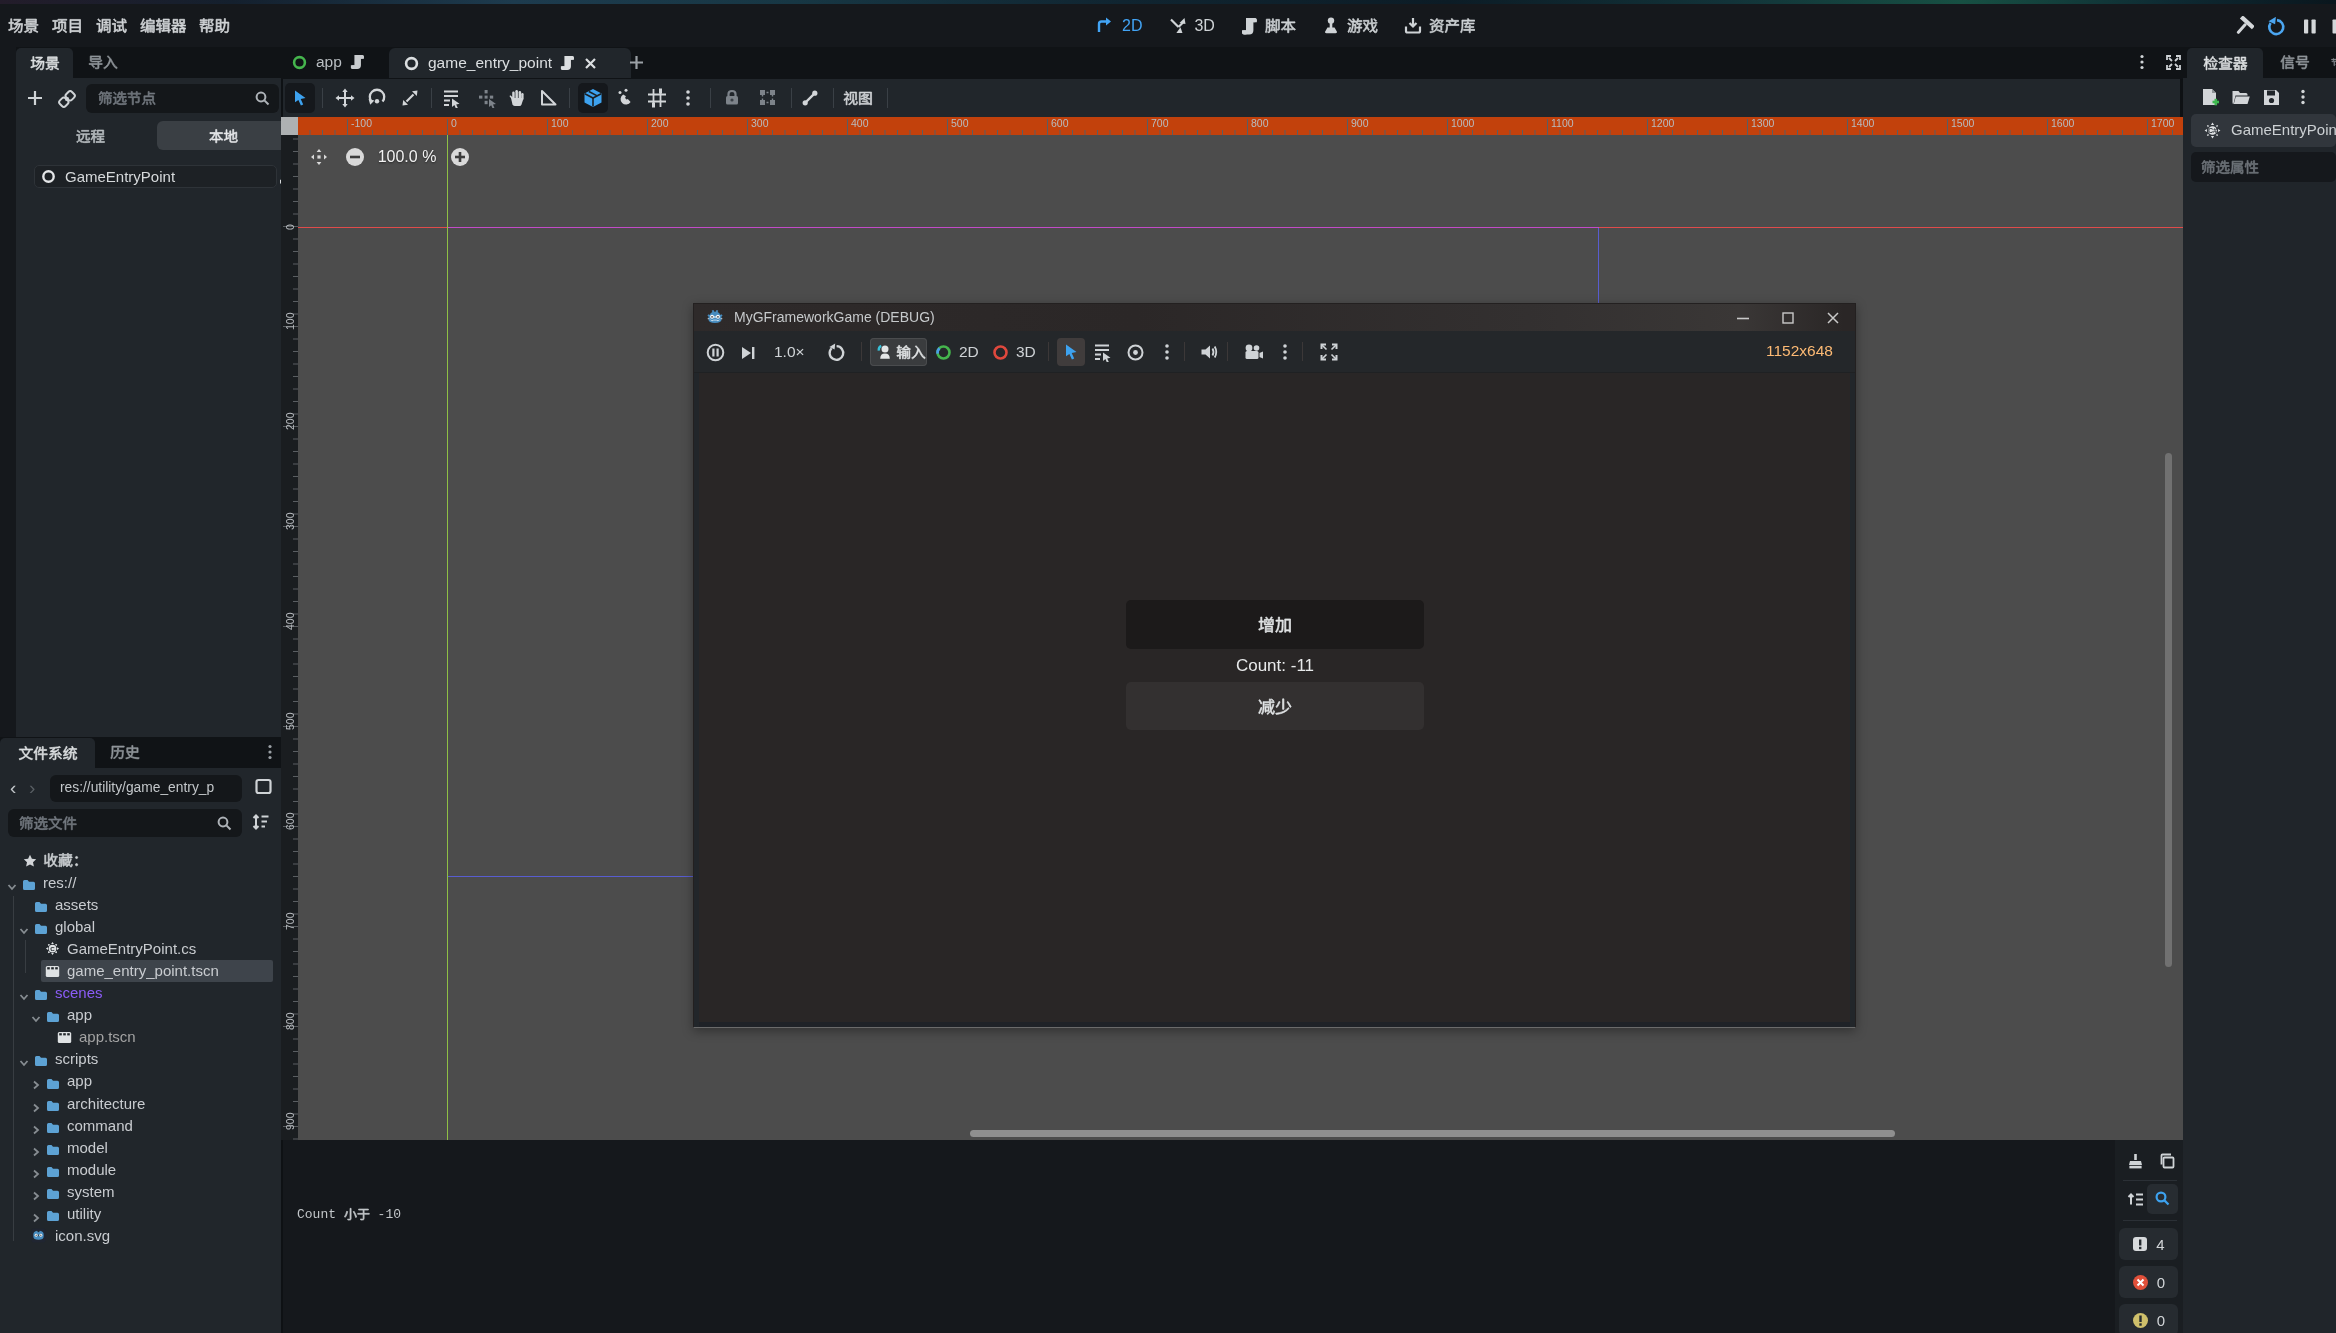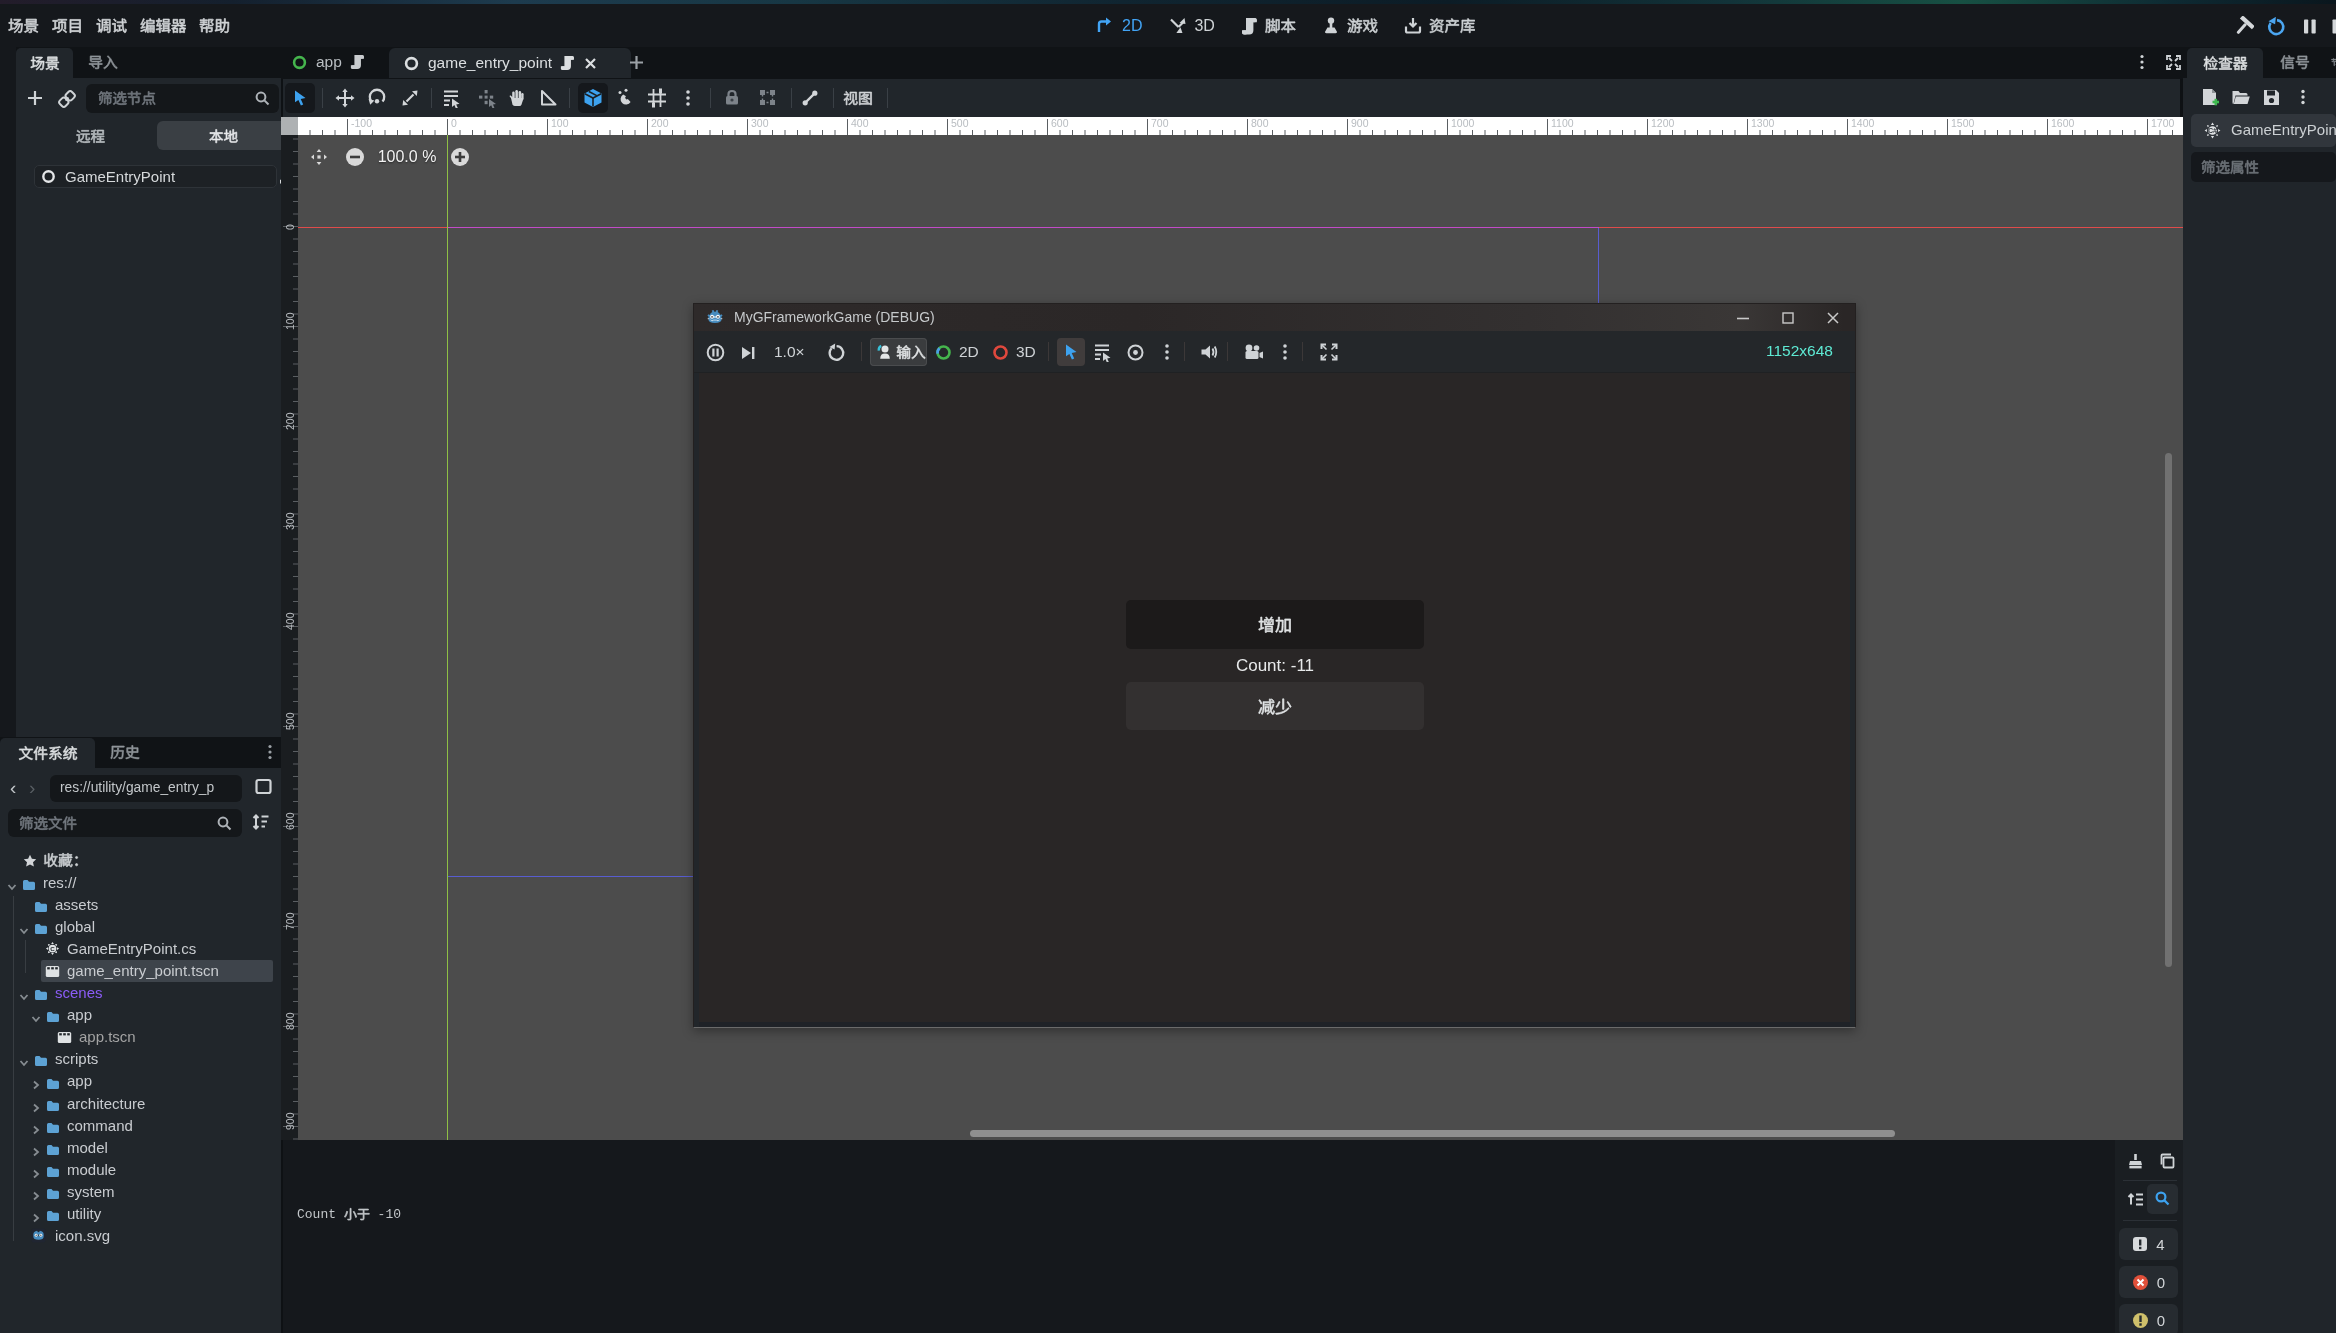--- a/index.html
+++ b/index.html
@@ -562,21 +562,21 @@
         <div style="position:absolute;left:562px;top:10px;"><svg class="ck " width="30" height="18" viewBox="0 -15.0 30 18.3" style="display:inline-block;vertical-align:-3px">
             <path d="M6.8 -11.9V-3.9H7.8V-10.9H12.5V-3.9H13.6V-11.9ZM2.3 -12.1C2.9 -11.5 3.4 -10.7 3.7 -10.1L4.6 -10.7C4.3 -11.2 3.8 -12.0 3.2 -12.6ZM9.6 -9.7V-6.8C9.6 -4.5 9.1 -1.6 5.3 0.4C5.5 0.6 5.9 1.0 6.0 1.2C8.3 0.0 9.5 -1.6 10.1 -3.2V-0.3C10.1 0.7 10.5 1.0 11.5 1.0H12.9C14.2 1.0 14.3 0.4 14.5 -2.0C14.2 -2.1 13.8 -2.2 13.5 -2.4C13.5 -0.3 13.4 0.1 12.9 0.1H11.7C11.2 0.1 11.1 0.0 11.1 -0.4V-4.1H10.3C10.6 -5.1 10.6 -6.0 10.6 -6.8V-9.7ZM0.9 -10.0V-9.0H4.6C3.7 -7.1 2.1 -5.2 0.6 -4.2C0.8 -3.9 1.0 -3.4 1.1 -3.1C1.7 -3.5 2.3 -4.0 2.9 -4.6V1.2H3.9V-5.3C4.4 -4.6 5.1 -3.8 5.4 -3.3L6.1 -4.2C5.8 -4.5 4.8 -5.7 4.2 -6.3C4.9 -7.3 5.5 -8.5 6.0 -9.7L5.4 -10.1L5.1 -10.0Z M20.6 -4.2C21.8 -3.9 23.4 -3.4 24.2 -3.0L24.7 -3.8C23.8 -4.1 22.3 -4.6 21.1 -4.9ZM19.1 -2.3C21.2 -2.0 23.8 -1.4 25.2 -0.9L25.7 -1.8C24.3 -2.2 21.7 -2.8 19.6 -3.0ZM16.3 -11.9V1.2H17.3V0.6H27.6V1.2H28.8V-11.9ZM17.3 -0.4V-10.9H27.6V-0.4ZM21.2 -10.6C20.5 -9.4 19.2 -8.2 17.9 -7.5C18.1 -7.3 18.5 -7.0 18.7 -6.8C19.1 -7.1 19.6 -7.4 20.1 -7.8C20.5 -7.4 21.1 -6.9 21.7 -6.5C20.4 -5.9 18.9 -5.5 17.6 -5.2C17.8 -5.0 18.0 -4.5 18.1 -4.3C19.6 -4.6 21.2 -5.2 22.6 -5.9C23.9 -5.3 25.3 -4.8 26.7 -4.4C26.9 -4.7 27.1 -5.1 27.3 -5.3C26.0 -5.5 24.7 -5.9 23.5 -6.5C24.7 -7.2 25.6 -8.1 26.2 -9.1L25.6 -9.5L25.4 -9.4H21.5C21.8 -9.7 22.0 -10.0 22.2 -10.3ZM20.7 -8.4 20.8 -8.5H24.7C24.1 -8.0 23.4 -7.4 22.6 -7.0C21.8 -7.4 21.2 -7.9 20.7 -8.4Z" fill="#d2d5d8" stroke="#d2d5d8" stroke-width="0.7"></path>
           </svg></div>
         <div style="position:absolute;left:606px;top:9px;width:1px;height:20px;background:#3a4046;"></div>
       </div>
 
   <div class="abs" style="left:0;top:32px;width:2px;height:1061px;background:#0e1114;"></div>
   <div class="abs" style="left:1899px;top:32px;width:3px;height:1061px;background:#0e1114;"></div>
 
   <div class="abs" style="left:0;top:70px;width:17px;height:18px;background:#aeb1b3;"></div>
-  <div class="abs" id="hruler" style="left:17px;top:70px;width:1885px;height:18px;background:#ffffff;overflow:hidden;"><svg width="1885" height="18">
+  <div class="abs" id="hruler" style="left:17px;top:70px;width:1885px;height:18px;background:#c2410c;overflow:hidden;"><svg width="1885" height="18">
           <g stroke="#5a5e62" stroke-width="1">
             <path d="M12.0 13 V18"></path>
             <path d="M24.5 13 V18"></path>
             <path d="M37.0 13 V18"></path>
             <path d="M49.5 2 V18"></path>
             <path d="M62.0 13 V18"></path>
             <path d="M74.5 13 V18"></path>
             <path d="M87.0 13 V18"></path>
             <path d="M99.5 13 V18"></path>
             <path d="M112.0 13 V18"></path>
@@ -987,21 +987,21 @@
             <g stroke="#cfd3d6" stroke-width="2" fill="none">
               <path d="M2.5 7 V2.5 H7"></path>
               <path d="M13 2.5 H17.5 V7"></path>
               <path d="M17.5 13 V17.5 H13"></path>
               <path d="M7 17.5 H2.5 V13"></path>
             </g>
             <g stroke="#cfd3d6" stroke-width="1.6">
               <path d="M3 3 L7.5 7.5 M17 3 L12.5 7.5 M17 17 L12.5 12.5 M3 17 L7.5 12.5"></path>
             </g>
           </svg></div>
-    <span class="abs" style="left:1072px;top:11px;color:#5eead4;font-size:15.5px;font-family:'Liberation Sans',sans-serif;">1152x648</span>
+    <span class="abs" style="left:1072px;top:11px;color:#fdba74;font-size:15.5px;font-family:'Liberation Sans',sans-serif;">1152x648</span>
   </div>
 
   <div class="abs" style="left:0;top:69px;width:1161px;height:654px;background:#292626;box-shadow:inset 5px 0 0 #22262a, inset -5px 0 0 #22262a, inset 0 -5px 0 #1f2227;">
     <div class="abs row" style="left:432px;top:227px;width:298px;height:49px;background:#1c1a1a;border-radius:5px;justify-content:center;">
           <svg class="ck " width="34" height="21" viewBox="0 -17.0 34 20.7" style="display:inline-block;vertical-align:-4px">
             <path d="M7.9 -10.1C8.4 -9.4 8.9 -8.3 9.1 -7.7L9.9 -8.0C9.7 -8.7 9.2 -9.7 8.7 -10.4ZM13.1 -10.4C12.8 -9.7 12.2 -8.6 11.7 -7.9L12.4 -7.6C12.9 -8.3 13.4 -9.2 13.9 -10.1ZM0.7 -2.2 1.1 -0.9C2.5 -1.5 4.2 -2.2 5.9 -2.8L5.6 -4.0L3.9 -3.3V-8.9H5.6V-10.1H3.9V-14.1H2.7V-10.1H0.9V-8.9H2.7V-2.9ZM7.5 -13.8C8.0 -13.2 8.5 -12.3 8.7 -11.8L9.8 -12.4C9.6 -12.9 9.1 -13.7 8.6 -14.2ZM6.3 -11.8V-6.2H15.4V-11.8H13.1C13.5 -12.4 14.1 -13.2 14.5 -13.9L13.2 -14.3C12.9 -13.6 12.3 -12.5 11.8 -11.8ZM7.4 -10.9H10.4V-7.1H7.4ZM11.4 -10.9H14.3V-7.1H11.4ZM8.4 -1.8H13.4V-0.5H8.4ZM8.4 -2.7V-4.1H13.4V-2.7ZM7.2 -5.1V1.3H8.4V0.5H13.4V1.3H14.6V-5.1Z M26.7 -12.2V1.1H27.9V-0.2H31.2V1.0H32.5V-12.2ZM27.9 -1.4V-10.9H31.2V-1.4ZM20.3 -14.1 20.3 -11.1H17.9V-9.8H20.3C20.1 -5.5 19.6 -1.8 17.5 0.5C17.8 0.7 18.3 1.1 18.5 1.4C20.8 -1.1 21.4 -5.2 21.5 -9.8H24.1C24.0 -3.3 23.8 -0.9 23.4 -0.4C23.3 -0.2 23.1 -0.2 22.9 -0.2C22.6 -0.2 21.8 -0.2 21.0 -0.2C21.2 0.1 21.4 0.7 21.4 1.0C22.2 1.1 22.9 1.1 23.4 1.0C23.9 1.0 24.2 0.8 24.5 0.4C25.1 -0.4 25.2 -2.8 25.3 -10.4C25.3 -10.6 25.3 -11.1 25.3 -11.1H21.5L21.6 -14.1Z" fill="#e3e5e6" stroke="#e3e5e6" stroke-width="0.7"></path>
           </svg>
         </div>
     <div class="abs row" style="left:432px;top:309px;width:298px;height:48px;background:#333030;border-radius:5px;justify-content:center;">
           <svg class="ck " width="34" height="21" viewBox="0 -17.0 34 20.7" style="display:inline-block;vertical-align:-4px">

